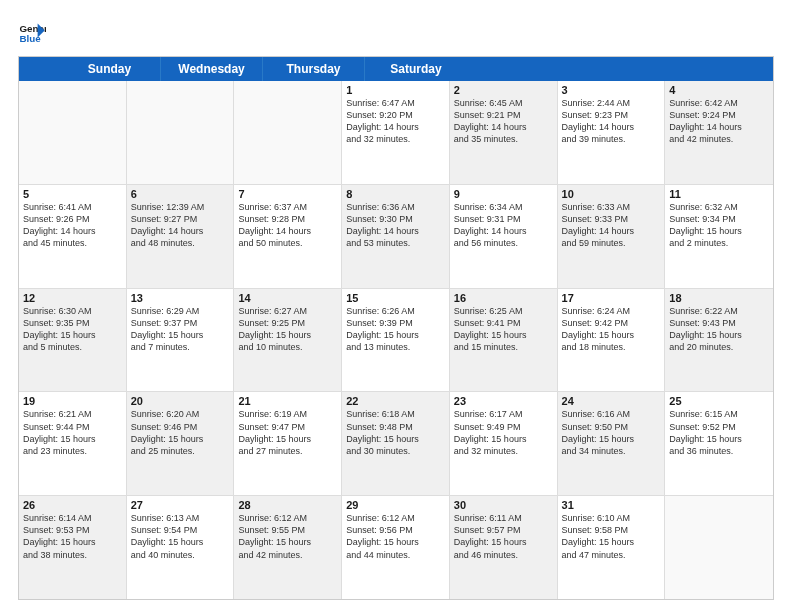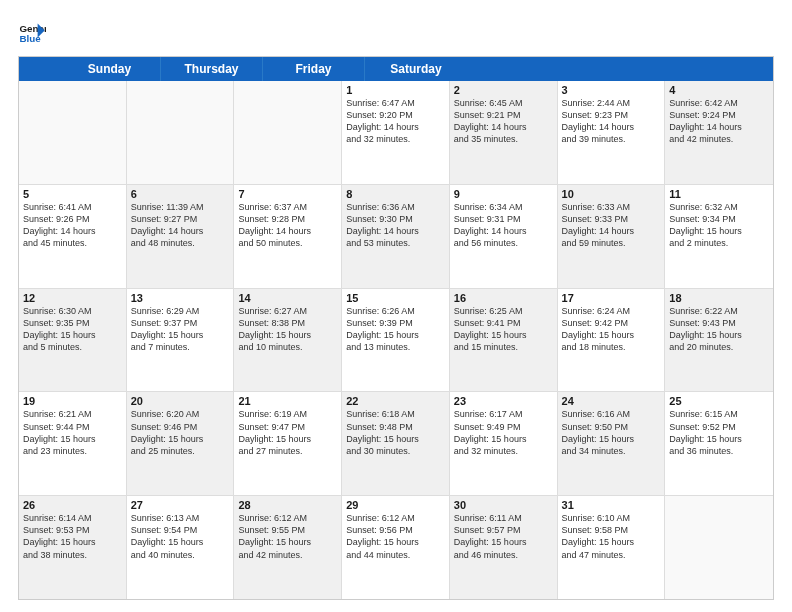--- a/index.html
+++ b/index.html
@@ -118,22 +118,22 @@
     </div>
     <div class="title-block">
       <div class="main-title"></div>
       <div class="subtitle"></div>
     </div>
   </div>
 
   <div class="calendar">
     <div class="cal-header" id="cal-header">
         <div class="cal-header-cell">Sunday</div>
+        <div class="cal-header-cell">Wednesday</div>
         <div class="cal-header-cell">Thursday</div>
-        <div class="cal-header-cell">Friday</div>
         <div class="cal-header-cell">Saturday</div>
       </div>
     <div class="cal-body" id="cal-body">
         <div class="cal-row">
           <div class="cal-cell empty"></div>
           <div class="cal-cell empty"></div>
           <div class="cal-cell empty"></div>
           <div class="cal-cell">
             <span class="day-num">1</span>
             <span class="cell-line">Sunrise: 6:47 AM</span>
@@ -166,21 +166,21 @@
         <div class="cal-row">
           <div class="cal-cell">
             <span class="day-num">5</span>
             <span class="cell-line">Sunrise: 6:41 AM</span>
             <span class="cell-line">Sunset: 9:26 PM</span>
             <span class="cell-line">Daylight: 14 hours</span>
             <span class="cell-line">and 45 minutes.</span>
           </div>
           <div class="cal-cell shaded">
             <span class="day-num">6</span>
-            <span class="cell-line">Sunrise: 11:39 AM</span>
+            <span class="cell-line">Sunrise: 12:39 AM</span>
             <span class="cell-line">Sunset: 9:27 PM</span>
             <span class="cell-line">Daylight: 14 hours</span>
             <span class="cell-line">and 48 minutes.</span>
           </div>
           <div class="cal-cell">
             <span class="day-num">7</span>
             <span class="cell-line">Sunrise: 6:37 AM</span>
             <span class="cell-line">Sunset: 9:28 PM</span>
             <span class="cell-line">Daylight: 14 hours</span>
             <span class="cell-line">and 50 minutes.</span>
@@ -225,21 +225,21 @@
           <div class="cal-cell">
             <span class="day-num">13</span>
             <span class="cell-line">Sunrise: 6:29 AM</span>
             <span class="cell-line">Sunset: 9:37 PM</span>
             <span class="cell-line">Daylight: 15 hours</span>
             <span class="cell-line">and 7 minutes.</span>
           </div>
           <div class="cal-cell shaded">
             <span class="day-num">14</span>
             <span class="cell-line">Sunrise: 6:27 AM</span>
-            <span class="cell-line">Sunset: 8:38 PM</span>
+            <span class="cell-line">Sunset: 9:25 PM</span>
             <span class="cell-line">Daylight: 15 hours</span>
             <span class="cell-line">and 10 minutes.</span>
           </div>
           <div class="cal-cell">
             <span class="day-num">15</span>
             <span class="cell-line">Sunrise: 6:26 AM</span>
             <span class="cell-line">Sunset: 9:39 PM</span>
             <span class="cell-line">Daylight: 15 hours</span>
             <span class="cell-line">and 13 minutes.</span>
           </div>

